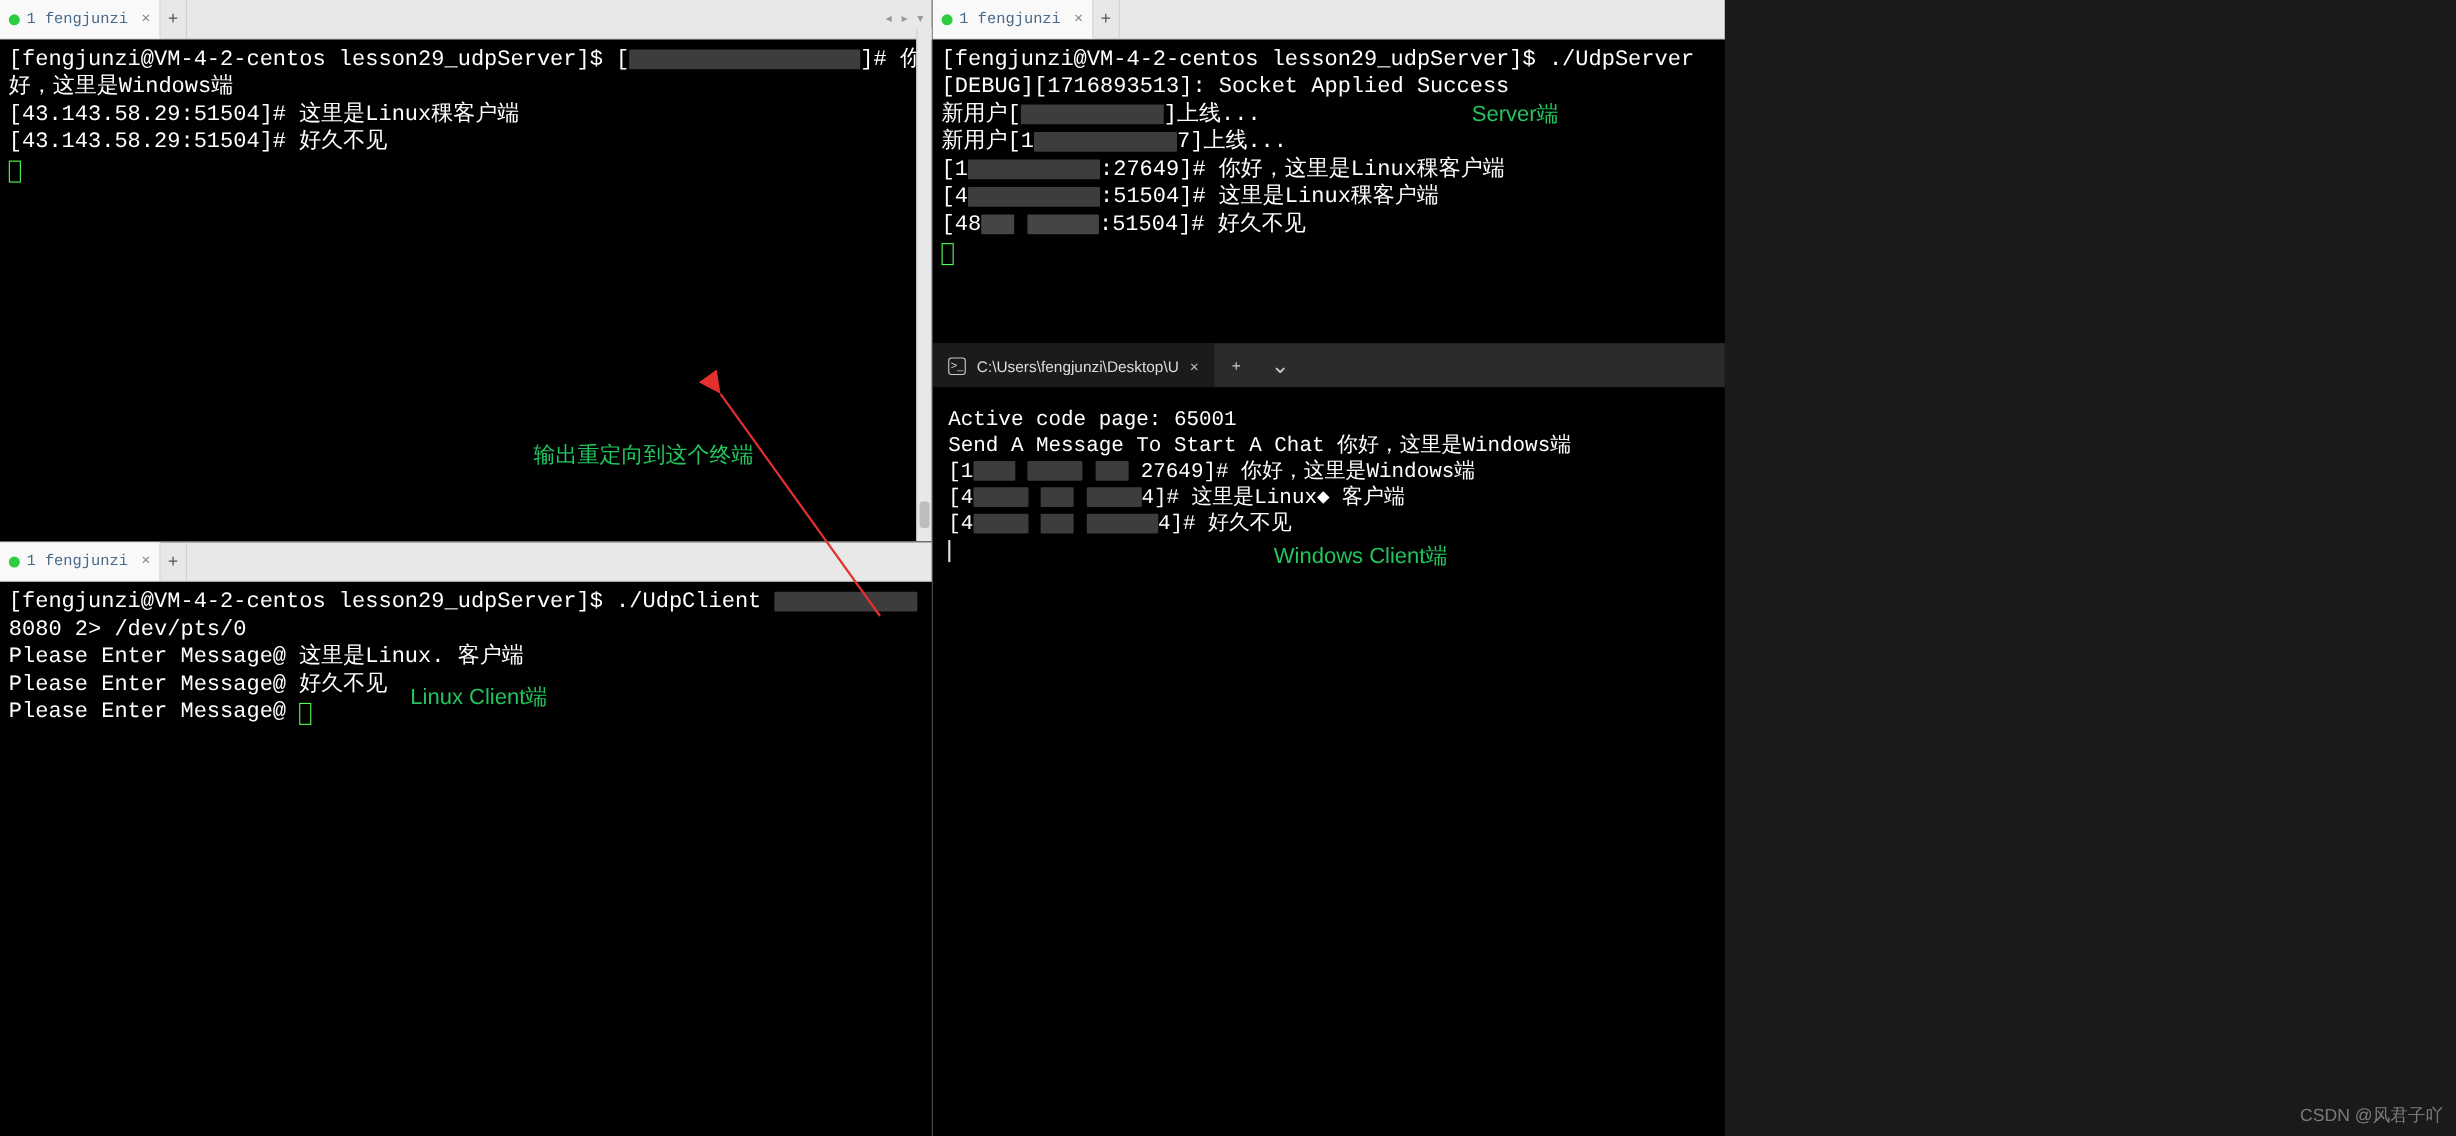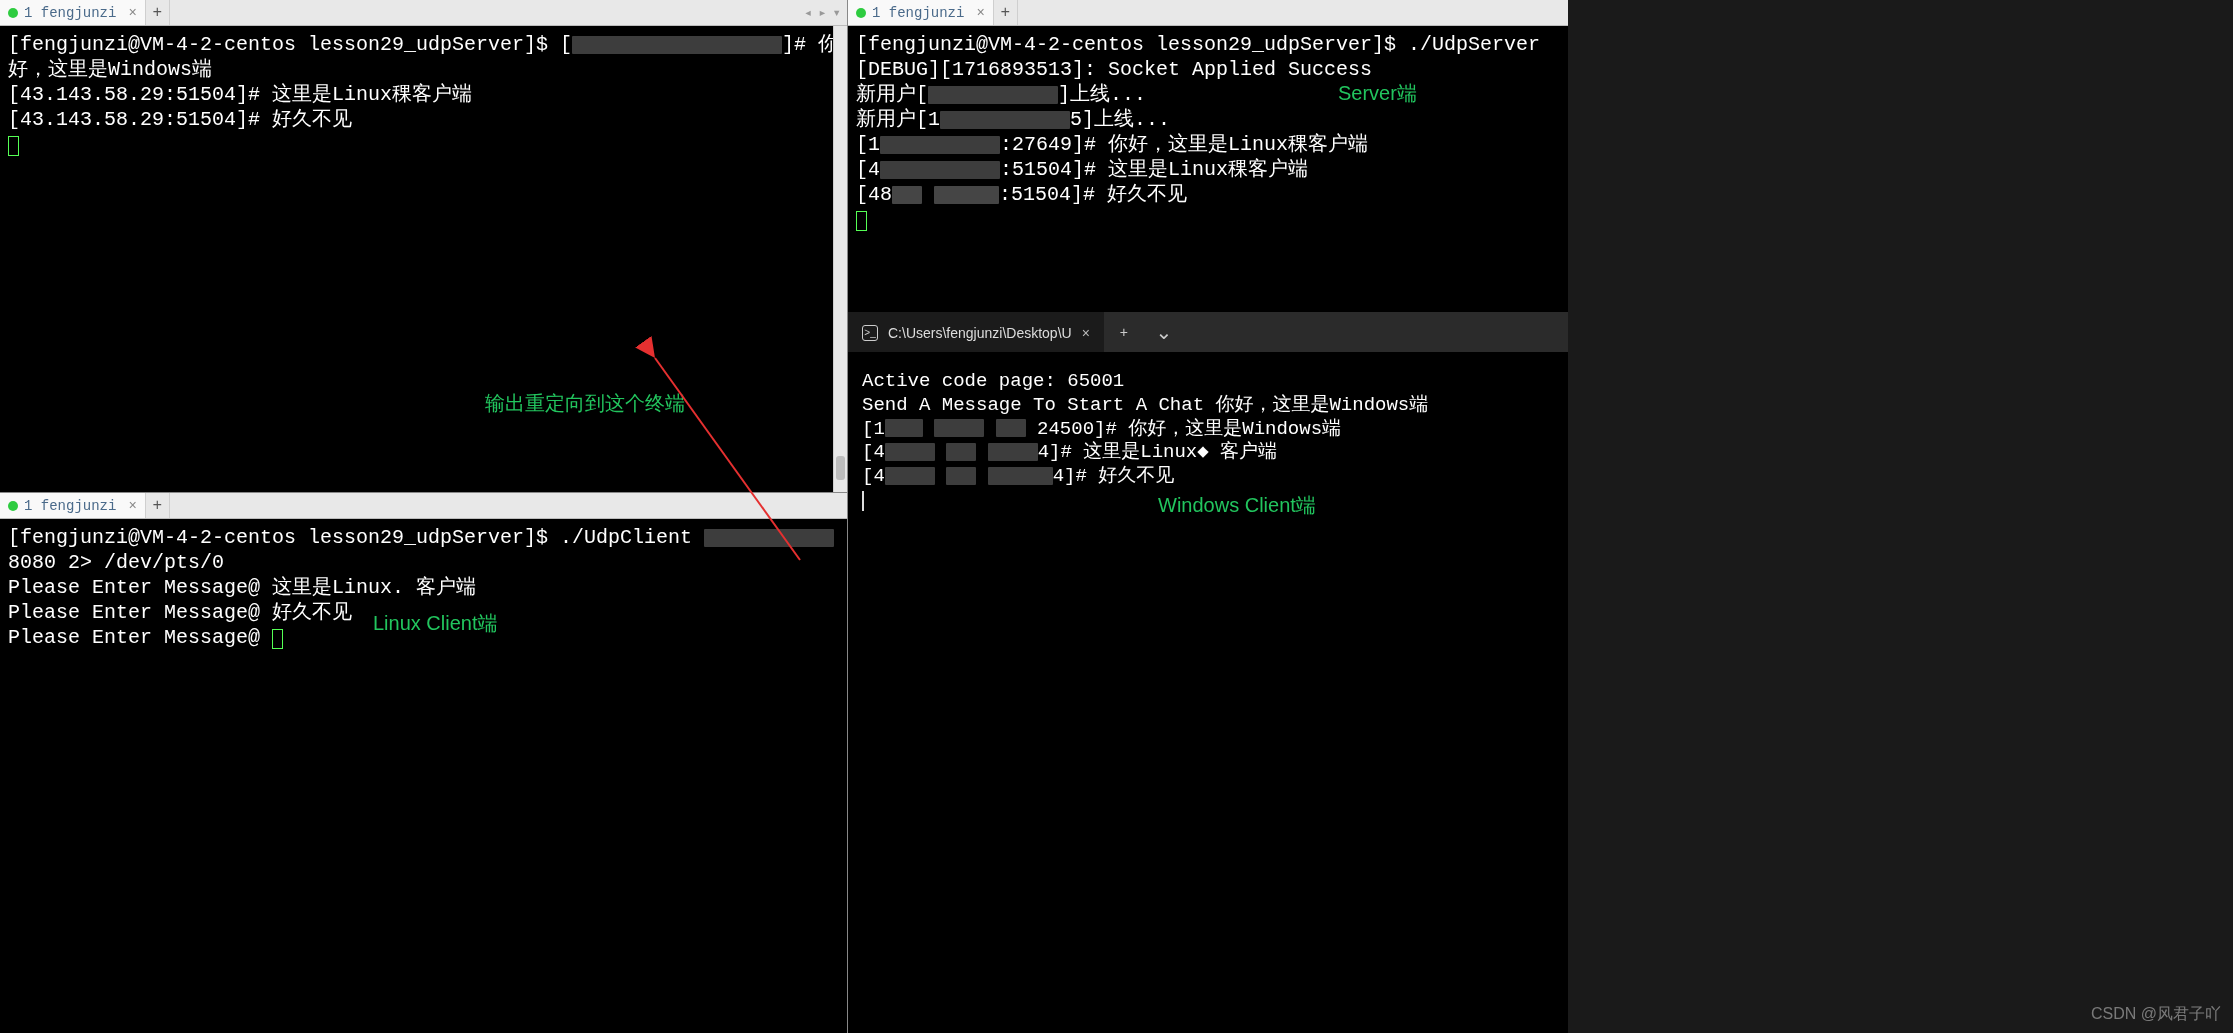--- a/index.html
+++ b/index.html
@@ -8,21 +8,21 @@
     height: 1033px;
     background: #1a1a1a;
     font-family: "Consolas", "Courier New", monospace;
     font-size: 18px;
     position: relative;
     overflow: hidden;
   }
 
   
   .xshell-tabbar {
-    height: 26px;
+    height: 36px;
     background: #e8e8e8;
     border-bottom: 1px solid #bcbcbc;
     display: flex;
     align-items: stretch;
     user-select: none;
   }
   .xshell-tab {
     display: flex;
     align-items: center;
     padding: 0 8px;
@@ -222,21 +222,21 @@
       <span class="dot-green"></span>
       <span>1 fengjunzi</span>
       <span class="tab-close">×</span>
     </div>
     <div class="tab-add">+</div>
   </div>
   <div class="term">
     <pre><span>[fengjunzi@VM-4-2-centos lesson29_udpServer]$ ./UdpServer</span>
 <span>[DEBUG][1716893513]: Socket Applied Success</span>
 <span>新用户[</span><span class="redact" style="width:130px"></span><span>]上线...</span>
-<span>新用户[1</span><span class="redact" style="width:130px"></span><span>5]上线...</span>
+<span>新用户[1</span><span class="redact" style="width:130px"></span><span>7]上线...</span>
 <span>[1</span><span class="redact" style="width:120px"></span><span>:27649]# 你好，这里是Linux稞客户端</span>
 <span>[4</span><span class="redact" style="width:120px"></span><span>:51504]# 这里是Linux稞客户端</span>
 <span>[48</span><span class="redact dk" style="width:30px"></span> <span class="redact dk" style="width:65px"></span><span>:51504]# 好久不见</span>
 <span class="cursor-block"></span></pre>
     <div class="anno" style="left:490px; top:54px;">Server端</div>
   </div>
 </div>
 
 <div id="pane4" class="pane">
   <div class="wt-tabbar">
@@ -244,21 +244,21 @@
       <span class="icon">&gt;_</span>
       <span class="ttl">C:\Users\fengjunzi\Desktop\U</span>
       <span class="x">×</span>
     </div>
     <div class="wt-btn">+</div>
     <div class="wt-btn split">⌄</div>
   </div>
   <div class="term">
     <pre><span>Active code page: 65001</span>
 <span>Send A Message To Start A Chat 你好，这里是Windows端</span>
-<span>[1</span><span class="redact" style="width:38px"></span> <span class="redact" style="width:50px"></span> <span class="redact" style="width:30px"></span> <span>24500]# 你好，这里是Windows端</span>
+<span>[1</span><span class="redact" style="width:38px"></span> <span class="redact" style="width:50px"></span> <span class="redact" style="width:30px"></span> <span>27649]# 你好，这里是Windows端</span>
 <span>[4</span><span class="redact" style="width:50px"></span> <span class="redact" style="width:30px"></span> <span class="redact" style="width:50px"></span><span>4]# 这里是Linux◆ 客户端</span>
 <span>[4</span><span class="redact" style="width:50px"></span> <span class="redact" style="width:30px"></span> <span class="redact" style="width:65px"></span><span>4]# 好久不见</span>
 <span class="thin-cursor"></span></pre>
     <div class="anno" style="left:310px; top:140px;">Windows Client端</div>
   </div>
 </div>
 
 <svg id="arrow" width="2233" height="1033">
   <defs>
     <marker id="ahead" markerWidth="12" markerHeight="12" refX="10" refY="5" orient="auto">

